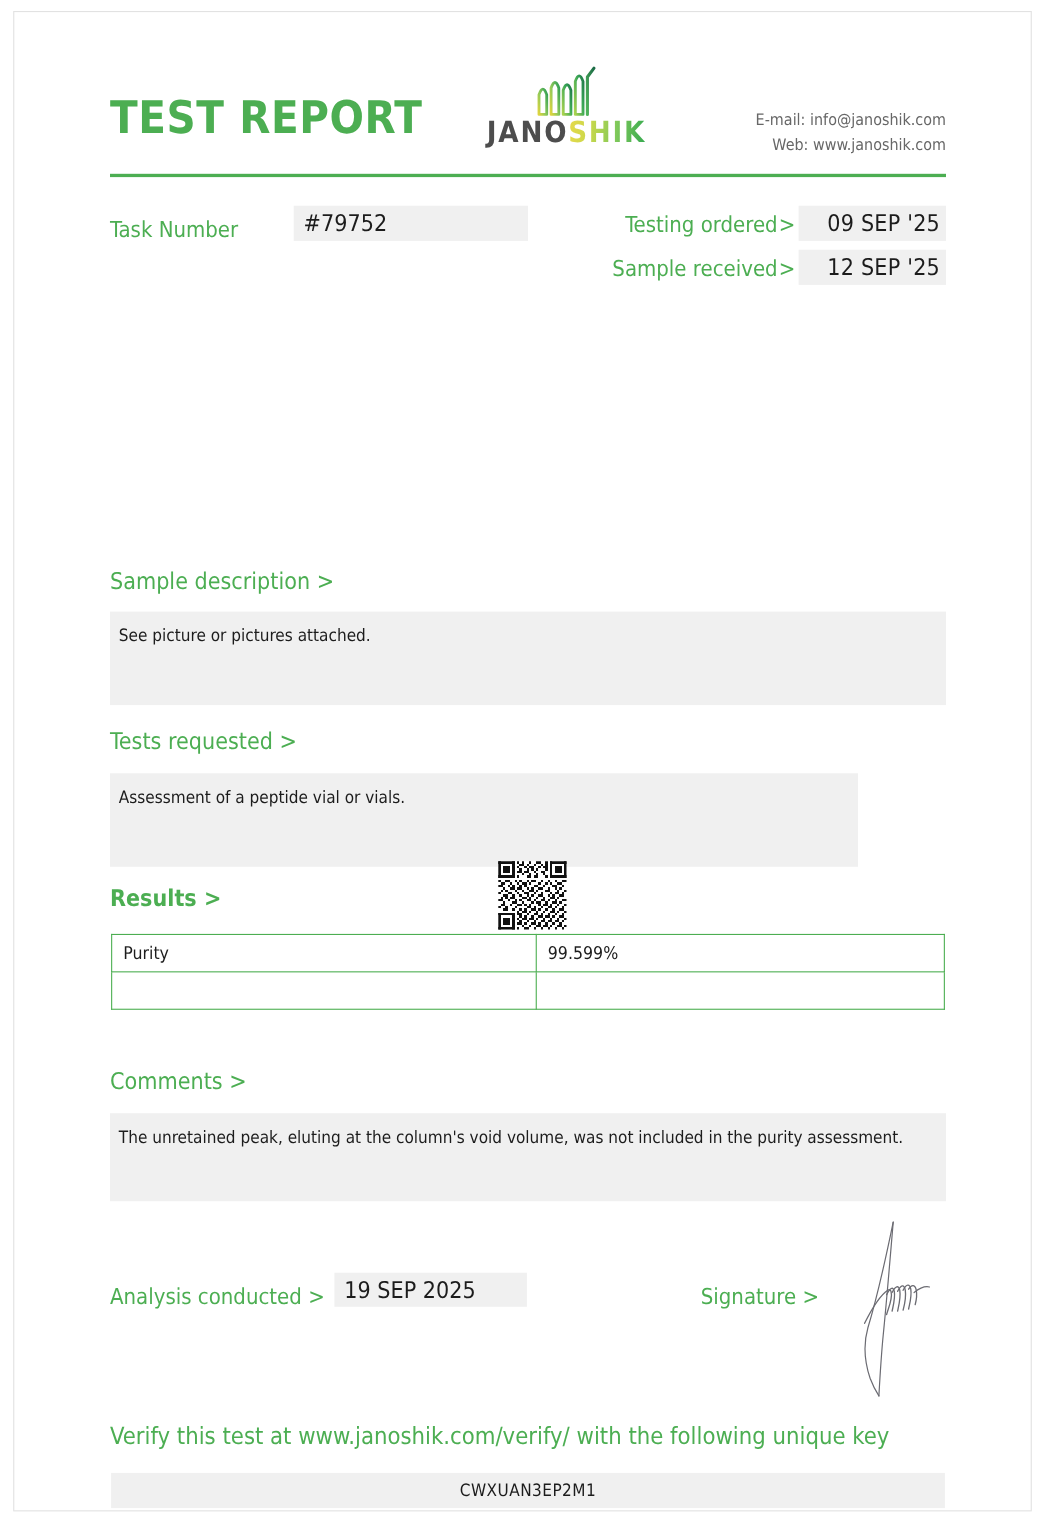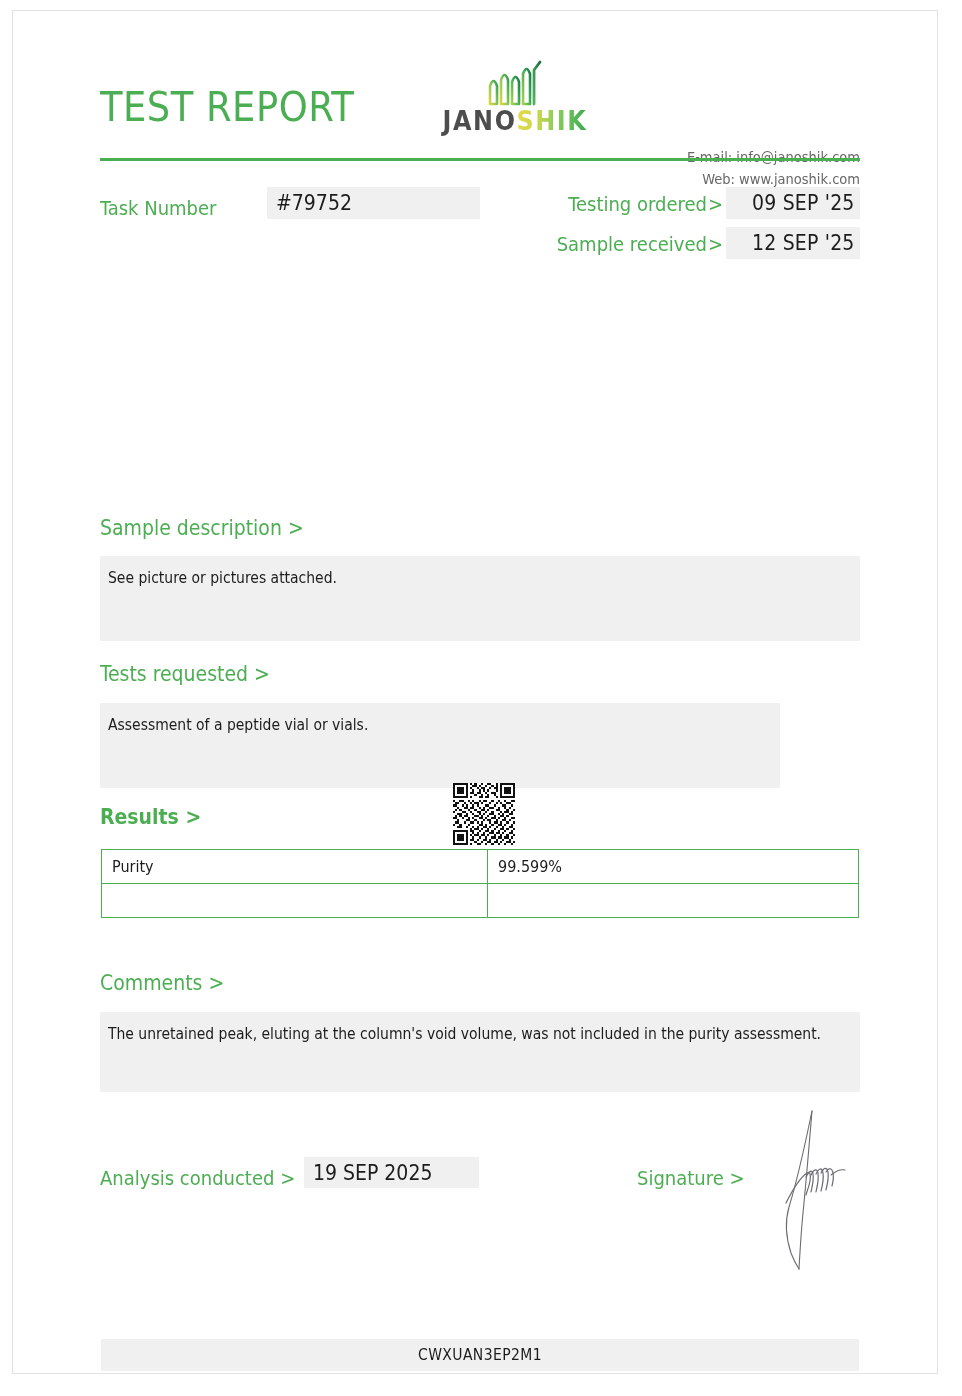--- a/index.html
+++ b/index.html
@@ -39,21 +39,21 @@
     width: 760px;
     height: 100px;
   }
   .report-title {
     position: absolute;
     left: 0;
     top: 26px;
     font-size: 41px;
     letter-spacing: 0.5px;
     color: #4cae52;
-    font-weight: 400;
+    font-weight: 700;
     white-space: nowrap;
   }
   .brand {
     position: absolute;
     left: 325px;
     top: 3px;
     width: 180px;
     text-align: center;
   }
   .brand-mark {
@@ -79,21 +79,20 @@
   }
   .contact {
     position: absolute;
     right: 0;
     top: 42px;
     text-align: right;
     font-size: 14.5px;
     line-height: 1.55;
     color: #676767;
     white-space: nowrap;
-    margin-top: 47px;
   }
   .rule {
     position: absolute;
     left: 0;
     top: 147px;
     width: 760px;
     height: 3px;
     background: #4cae52;
   }
 
@@ -602,16 +601,17 @@
           <path d="M41 74 C44 68 47 66 48 71 C49 77 47 84 46 89" stroke-width="1.2"></path>
           <path d="M46 72 C49 66 52 65 53 70 C54 77 52 84 51 89" stroke-width="1.2"></path>
           <path d="M51 71 C54 65 57 64 58 70 C59 77 57 84 56 88" stroke-width="1.2"></path>
           <path d="M56 70 C59 64 62 64 63 69 C64 76 62 82 61 87" stroke-width="1.2"></path>
           <path d="M61 69 C64 64 67 65 68 70 C69 75 68 79 67 83" stroke-width="1.2"></path>
           <path d="M66 72 C71 68 76 66 80 67" stroke-width="1.1"></path>
         </g>
       </svg>
     </div>
 
+    <div class="verify-line">Verify this test at www.janoshik.com/verify/ with the following unique key</div>
     <div class="key-field">CWXUAN3EP2M1</div>
 
   </div>
 </div>
 
 </body></html>

